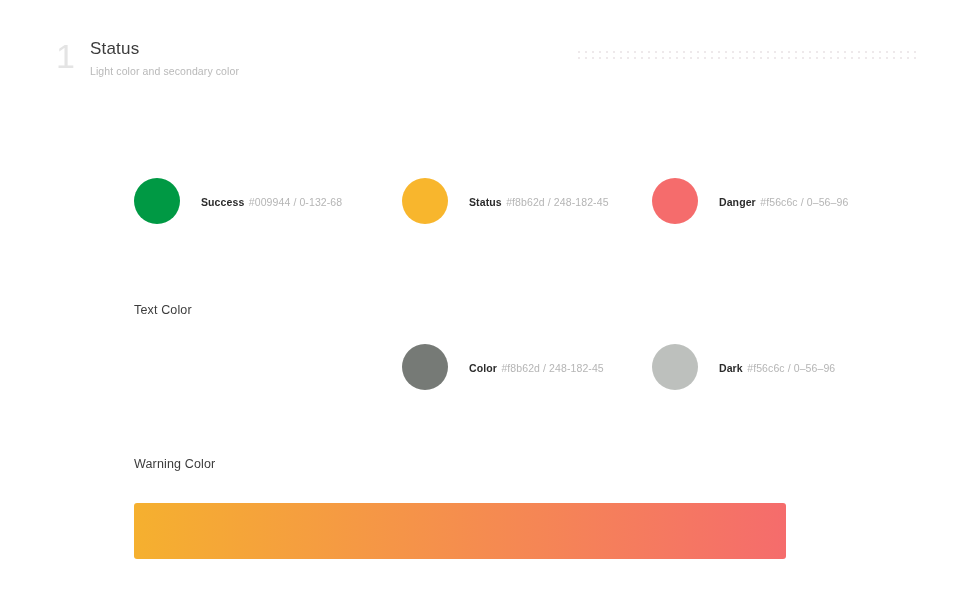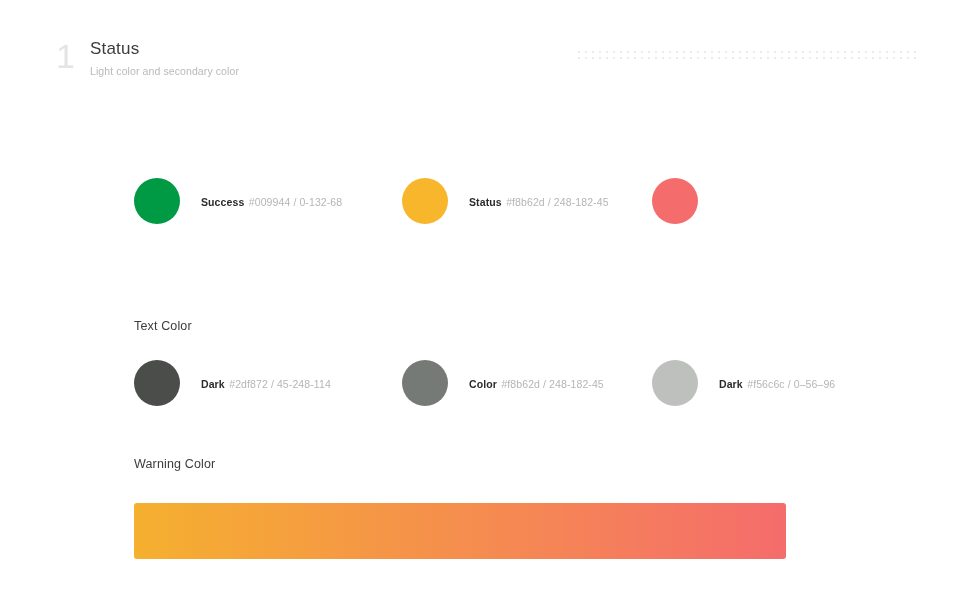--- a/index.html
+++ b/index.html
@@ -304,36 +304,33 @@
     <div class="swatch swatch-1">
       <span class="swatch-circle" style="background-color: rgb(248, 182, 45);"></span>
       <span class="swatch-info">
         <span class="swatch-name">Status</span>
         <span class="swatch-value">#f8b62d / 248-182-45</span>
       </span>
     </div>
 
     <div class="swatch swatch-2">
       <span class="swatch-circle" style="background-color: rgb(245, 108, 108);"></span>
+      <span class="swatch-info">
+        <span class="swatch-name">Danger</span>
+        <span class="swatch-value">#f56c6c / 0–56–96</span>
+      </span>
     </div>
 
   </div>
 </div>
 
-<div class="section" style="top:318px;">
+<div class="section" style="top:302px;">
   <div class="section-title">Text Color</div>
   <div class="swatch-row">
 
-    <div class="swatch swatch-0">
-      <span class="swatch-circle" style="background-color: rgb(75, 77, 75);"></span>
-      <span class="swatch-info">
-        <span class="swatch-name">Dark</span>
-        <span class="swatch-value">#2df872 / 45-248-114</span>
-      </span>
-    </div>
 
     <div class="swatch swatch-1">
       <span class="swatch-circle" style="background-color: rgb(118, 122, 118);"></span>
       <span class="swatch-info">
         <span class="swatch-name">Color</span>
         <span class="swatch-value">#f8b62d / 248-182-45</span>
       </span>
     </div>
 
     <div class="swatch swatch-2">

